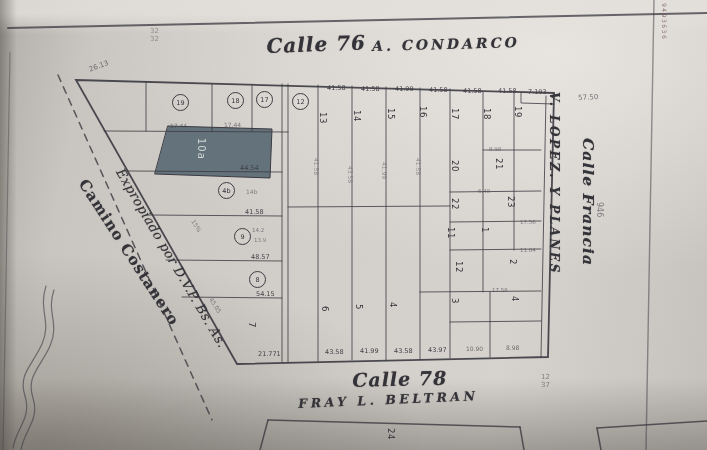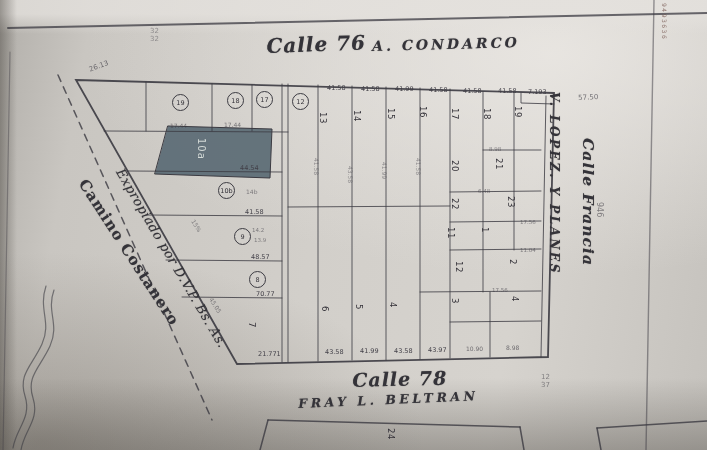--- a/index.html
+++ b/index.html
@@ -122,21 +122,21 @@
       <span class="dim" style="left: 463px; top: 87px; font-size: 6.5px;">41.58</span>
       <span class="dim" style="left: 498px; top: 87px; font-size: 6.5px;">41.58</span>
       <span class="dim" style="left: 528px; top: 88px; font-size: 6.5px;">7.193</span>
       <span class="dim" style="left: 578px; top: 94px; font-size: 7px; transform: rotate(-3deg); opacity: 0.7;">57.50</span>
       <span class="dim" style="left: 88px; top: 66px; font-size: 7px; transform: rotate(-20deg); opacity: 0.7;">26.13</span>
       <span class="dim" style="left: 170px; top: 122px; font-size: 6px; opacity: 0.65;">17.44</span>
       <span class="dim" style="left: 224px; top: 121px; font-size: 6px; opacity: 0.65;">17.44</span>
       <span class="dim" style="left: 240px; top: 164px; font-size: 6.5px; text-align: right;">44.54</span>
       <span class="dim" style="left: 245px; top: 208px; font-size: 6.5px;">41.58</span>
       <span class="dim" style="left: 251px; top: 253px; font-size: 6.5px;">48.57</span>
-      <span class="dim" style="left: 256px; top: 290px; font-size: 6.5px;">70.77</span>
+      <span class="dim" style="left: 256px; top: 290px; font-size: 6.5px;">54.15</span>
       <span class="dim" style="left: 258px; top: 350px; font-size: 6.5px;">21.771</span>
       <span class="dim" style="left: 246px; top: 188px; font-size: 6px; opacity: 0.6;">14b</span>
       <span class="dim" style="left: 252px; top: 227px; font-size: 5.5px; opacity: 0.6;">14.2</span>
       <span class="dim" style="left: 254px; top: 237px; font-size: 5.5px; opacity: 0.6;">13.9</span>
       <span class="dim" style="left: 196px; top: 218px; font-size: 6px; transform: rotate(58deg); opacity: 0.55;">15%</span>
       <span class="dim" style="left: 214px; top: 296px; font-size: 6px; transform: rotate(58deg); opacity: 0.6;">45.05</span>
       <span class="dim" style="left: 325px; top: 348px; font-size: 6.5px;">43.58</span>
       <span class="dim" style="left: 360px; top: 347px; font-size: 6.5px;">41.99</span>
       <span class="dim" style="left: 394px; top: 347px; font-size: 6.5px;">43.58</span>
       <span class="dim" style="left: 428px; top: 346px; font-size: 6.5px;">43.97</span>
@@ -171,21 +171,21 @@
       <span class="lot" style="left: 490px; top: 227px; transform: rotate(90deg);">1</span>
       <span class="lot" style="left: 464px; top: 261px; transform: rotate(90deg);">12</span>
       <span class="lot" style="left: 518px; top: 259px; transform: rotate(90deg);">2</span>
       <span class="lot" style="left: 460px; top: 298px; transform: rotate(90deg);">3</span>
       <span class="lot" style="left: 520px; top: 296px; transform: rotate(90deg);">4</span>
       <span class="lot" style="left: 396px; top: 428px; transform: rotate(90deg);">24</span>
       <span class="circle" style="left: 172px; top: 94px;">19</span>
       <span class="circle" style="left: 227px; top: 92px;">18</span>
       <span class="circle" style="left: 256px; top: 91px;">17</span>
       <span class="circle" style="left: 292px; top: 93px;">12</span>
-      <span class="circle" style="left: 218px; top: 182px;">10b</span>
+      <span class="circle" style="left: 218px; top: 182px;">4b</span>
       <span class="circle" style="left: 234px; top: 228px;">9</span>
       <span class="circle" style="left: 249px; top: 271px;">8</span>
       <span class="stacked" style="left: 150px; top: 28px; font-size: 7px; opacity: 0.5;">
         <span>32</span>
         <span>32</span>
       </span>
       <span class="stacked" style="left: 541px; top: 374px; font-size: 7px; opacity: 0.6;">
         <span>12</span>
         <span>37</span>
       </span>

